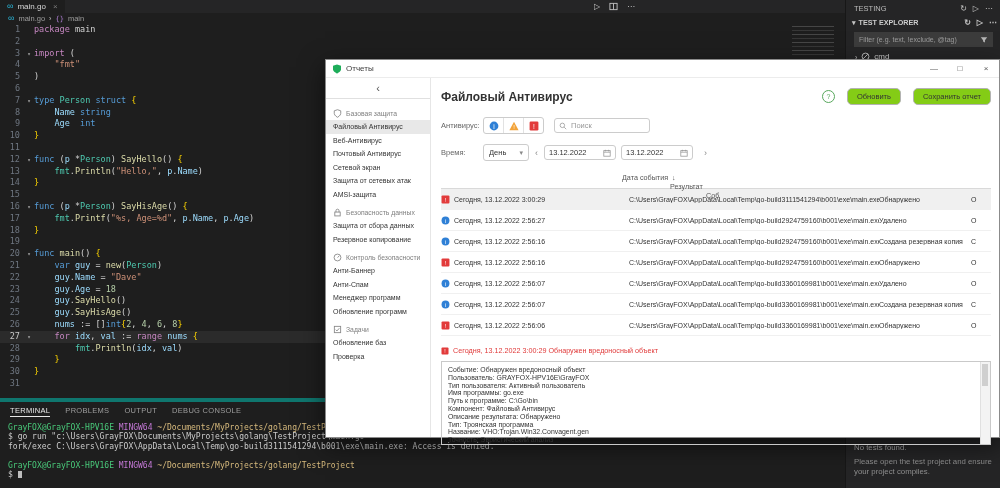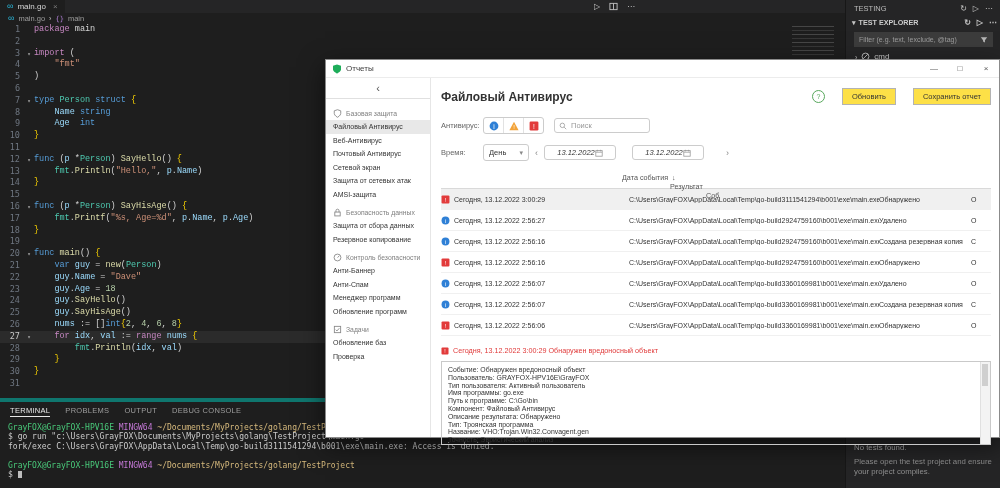--- a/index.html
+++ b/index.html
@@ -16,21 +16,21 @@
   .breadcrumb{position:absolute;left:0;top:13px;width:845px;height:11px;background:#1e1e1e;display:flex;align-items:center;gap:4px;padding-left:8px;font-size:7.5px;color:#9d9d9d;}
   .bc-sym{color:#b180d7;font-family:"DejaVu Sans Mono",monospace;font-size:7px;}
 
   
   .editor{position:absolute;left:0;top:24px;width:845px;height:374px;}
   .code-line{display:flex;height:11.8px;line-height:11.8px;font-family:"DejaVu Sans Mono",monospace;font-size:8.5px;}
   .code-line.active{background:rgba(130,130,130,.14);}
   .ln{flex:none;width:20px;text-align:right;color:#6e7681;padding-right:4px;}
   .code-line.active .ln{color:#c6c6c6;}
   .fold{flex:none;width:10px;color:#a8a8a8;font-size:6px;text-align:center;}
-  .lt{white-space:pre;color:#d4d4d4;font-family:Liberation Mono, monospace;}
+  .lt{white-space:pre;color:#d4d4d4;}
   .kb{color:#569CD6}.kp{color:#C586C0}.ty{color:#4EC9B0}.fn{color:#DCDCAA}
   .vr{color:#9CDCFE}.st{color:#CE9178}.nu{color:#B5CEA8}.df{color:#d4d4d4}.br{color:#ffd700}
   .minimap{position:absolute;left:792px;top:2px;width:42px;height:32px;opacity:.45;
     background:repeating-linear-gradient(to bottom,#777 0 1.5px,transparent 1.5px 4px,#555 4px 5px,transparent 5px 8px);}
 
   
   .panel{position:absolute;left:0;top:398px;width:845px;height:90px;border-top:4px solid #0f766e;background:#1e1e1e;}
   .panel-tabs{display:flex;gap:15px;padding:4px 10px 2px;font-size:7.5px;letter-spacing:.3px;color:#9d9d9d;}
   .ptab.active{color:#e7e7e7;border-bottom:1px solid #e7e7e7;padding-bottom:1px;}
   .term{padding:4px 0 0 8px;font-family:"DejaVu Sans Mono",monospace;font-size:8px;line-height:9.4px;}
@@ -60,32 +60,32 @@
   .ksidebar{flex:none;width:104px;border-right:1px solid #e6e6e6;display:flex;flex-direction:column;}
   .kback{flex:none;height:20px;border-bottom:1px solid #e0e0e0;display:flex;align-items:center;justify-content:center;font-size:11px;color:#555;}
   .klist{flex:1;padding-top:3px;overflow:hidden;}
   .kgroup-header{display:flex;align-items:center;gap:4px;padding-left:7px;height:13px;font-size:6.8px;color:#808080;margin-top:5px;}
   .kitem{height:13.5px;line-height:13.5px;padding-left:7px;font-size:7px;color:#333;white-space:nowrap;overflow:hidden;}
   .kitem.selected{background:#e8e8e8;}
   .kmain{flex:1;min-width:0;padding:10px 8px 0 10px;position:relative;}
   .kmain-header{display:flex;align-items:center;}
   .kmain-title{font-size:12px;font-weight:bold;color:#333;}
   .khelp{margin-left:auto;width:11px;height:11px;border:1px solid #57a85c;border-radius:50%;color:#57a85c;font-size:7px;display:flex;align-items:center;justify-content:center;}
-  .kbtn{border:1px solid #b3b3b3;border-radius:0;background:#fde047;font-size:7.5px;color:#333;padding:3px 9px;margin-left:17px;white-space:nowrap;}
+  .kbtn{border:1px solid #b3b3b3;border-radius:5px;background:#84cc16;font-size:7.5px;color:#333;padding:3px 9px;margin-left:12px;white-space:nowrap;}
   .krow{display:flex;align-items:center;font-size:7.5px;color:#666;}
   .krow.sev{margin-top:12px;}
   .krow.time{margin-top:10px;}
   .klabel{width:42px;}
   .sev-group{display:flex;border:1px solid #cccccc;border-radius:3px;overflow:hidden;background:#fff;}
   .sev-cell{width:19px;height:15px;display:flex;align-items:center;justify-content:center;border-right:1px solid #e2e2e2;}
   .sev-cell:last-child{border-right:none;}
   .ksearch{margin-left:10px;width:96px;height:15px;border:1px solid #cccccc;border-radius:3px;display:flex;align-items:center;gap:4px;padding:0 4px;color:#999;font-size:7.5px;box-sizing:border-box;}
   .kselect{width:46px;height:17px;border:1px solid #cccccc;border-radius:3px;display:flex;align-items:center;justify-content:space-between;padding:0 5px;font-size:7.5px;color:#333;box-sizing:border-box;}
   .knav{margin:0 6px;color:#888;font-size:9px;}
-  .kdate{width:72px;height:15px;border:1px solid #cccccc;border-radius:3px;display:flex;align-items:center;justify-content:center;padding:0 4px;font-size:7.5px;color:#333;box-sizing:border-box;margin-right:16px;font-style:italic;}
+  .kdate{width:72px;height:15px;border:1px solid #cccccc;border-radius:3px;display:flex;align-items:center;justify-content:space-between;padding:0 4px;font-size:7.5px;color:#333;box-sizing:border-box;margin-right:5px;}
   .ktable{margin-top:12px;}
   .kthead{display:flex;align-items:center;height:15px;font-size:7.2px;color:#555;border-bottom:1px solid #d9d9d9;flex-direction:column;}
   .c-date{flex:none;width:188px;display:flex;align-items:center;gap:4px;overflow:hidden;white-space:nowrap;}
   .c-obj{flex:1;min-width:0;overflow:hidden;white-space:nowrap;}
   .c-res{flex:none;width:92px;overflow:hidden;white-space:nowrap;}
   .c-ev{flex:none;width:20px;overflow:hidden;white-space:nowrap;}
   .ktrow{display:flex;align-items:center;height:20px;font-size:7px;color:#333;border-bottom:1px solid #f0f0f0;}
   .ktrow.selected{background:#f0f0f0;}
   .sort{color:#555;font-size:7px;}
   .kred{display:flex;align-items:center;gap:4px;margin-top:10px;font-size:7.2px;color:#e03a3a;}

